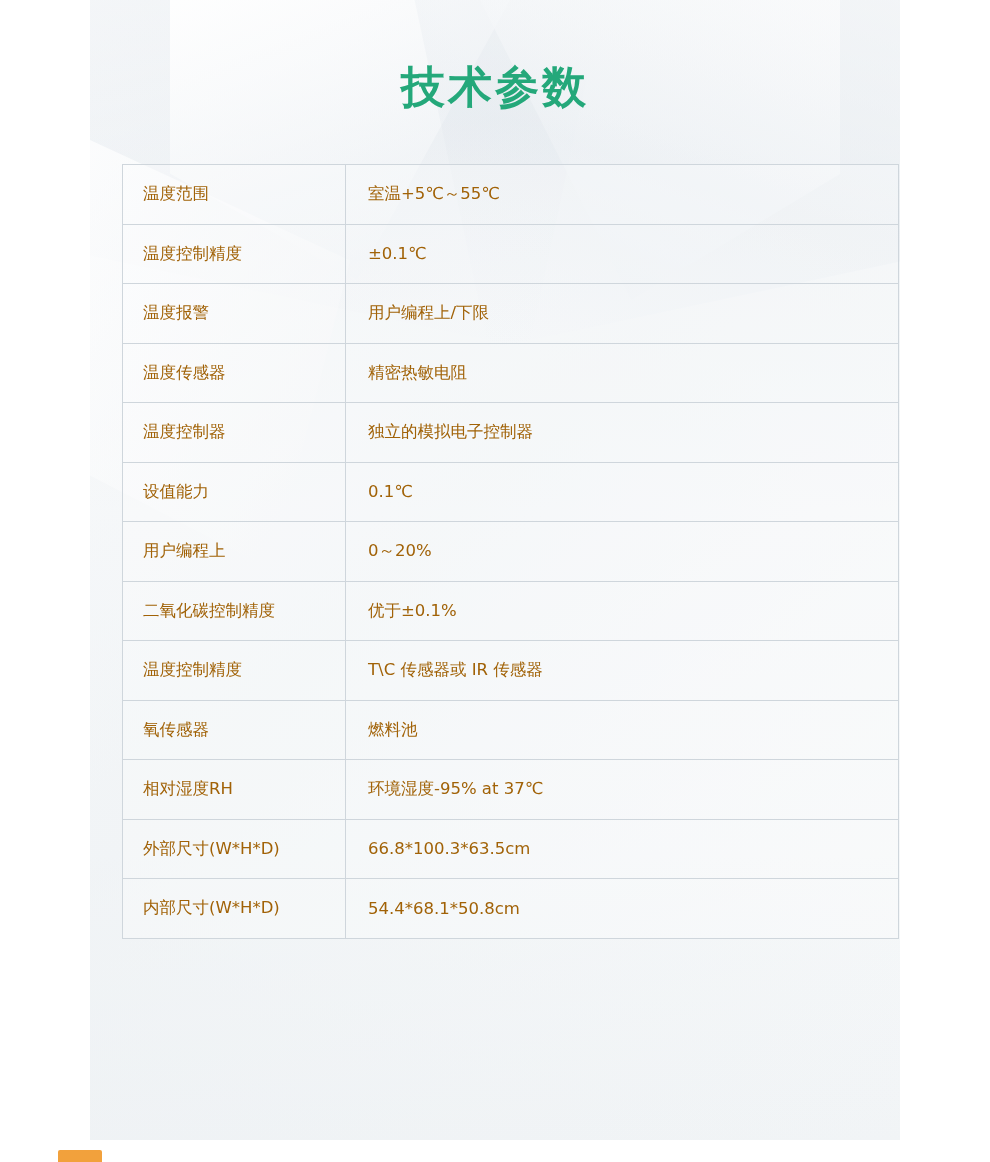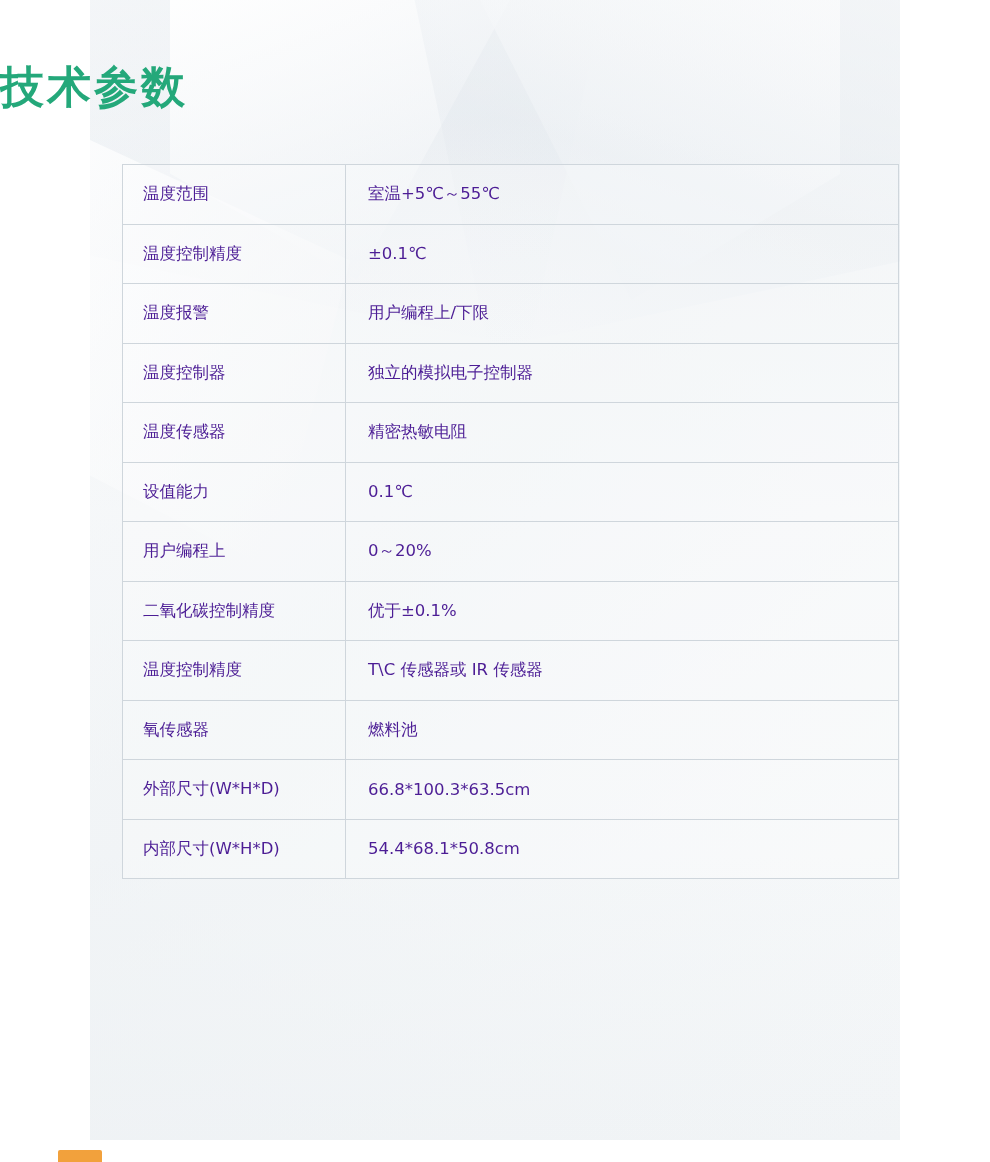--- a/index.html
+++ b/index.html
@@ -84,20 +84,21 @@
     height: 12px;
     background: #f2a13c;
     border-radius: 2px 2px 0 0;
   }
 
   
   .title {
     position: absolute;
     left: 0; top: 58px;
     width: 990px;
+    text-align: center;
     font-size: 44px;
     font-weight: 700;
     letter-spacing: 3px;
     color: #24a87a;
     font-family: "DejaVu Sans", "Liberation Sans", sans-serif;
   }
 
   
   .spec-table {
     position: absolute;
@@ -108,21 +109,21 @@
     background: transparent;
     table-layout: fixed;
   }
   .spec-table tr {
     height: 59.5px;
   }
   .spec-table td {
     border: 1px solid #cfd6dc;
     padding: 0 0 0 20px;
     font-size: 16.5px;
-    color: #4c1d95;
+    color: #a16207;
     vertical-align: middle;
     background: rgba(255,255,255,0.28);
     font-family: "DejaVu Sans", "Liberation Sans", sans-serif;
   }
   .spec-table td.k {
     width: 202px;
     font-weight: 400;
   }
   .spec-table td.v {
     width: 530px;
@@ -152,48 +153,52 @@
       </tr>
       <tr>
         <td class="k">温度控制精度</td>
         <td class="v">±0.1℃</td>
       </tr>
       <tr>
         <td class="k">温度报警</td>
         <td class="v">用户编程上/下限</td>
       </tr>
       <tr>
+        <td class="k">温度传感器</td>
+        <td class="v">精密热敏电阻</td>
+      </tr>
+      <tr>
         <td class="k">温度控制器</td>
         <td class="v">独立的模拟电子控制器</td>
       </tr>
       <tr>
-        <td class="k">温度传感器</td>
-        <td class="v">精密热敏电阻</td>
-      </tr>
-      <tr>
         <td class="k">设值能力</td>
         <td class="v">0.1℃</td>
       </tr>
       <tr>
         <td class="k">用户编程上</td>
         <td class="v">0～20%</td>
       </tr>
       <tr>
         <td class="k">二氧化碳控制精度</td>
         <td class="v">优于±0.1%</td>
       </tr>
       <tr>
         <td class="k">温度控制精度</td>
         <td class="v">T\C 传感器或 IR 传感器</td>
       </tr>
       <tr>
         <td class="k">氧传感器</td>
         <td class="v">燃料池</td>
       </tr>
       <tr>
+        <td class="k">相对湿度RH</td>
+        <td class="v">环境湿度-95% at 37℃</td>
+      </tr>
+      <tr>
         <td class="k">外部尺寸(W*H*D)</td>
         <td class="v">66.8*100.3*63.5cm</td>
       </tr>
       <tr>
         <td class="k">内部尺寸(W*H*D)</td>
         <td class="v">54.4*68.1*50.8cm</td>
       </tr>
     </tbody>
   </table>
 

